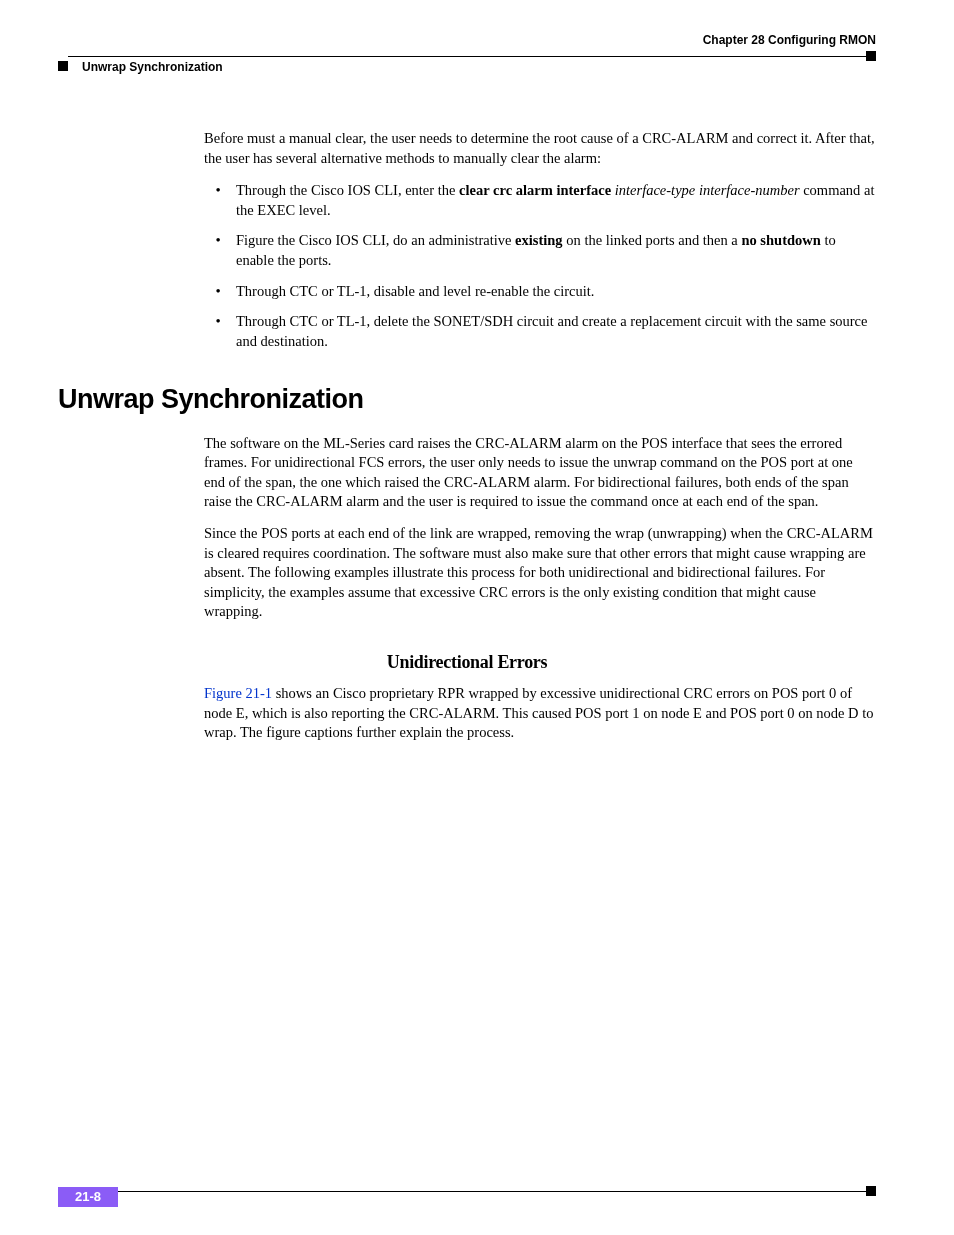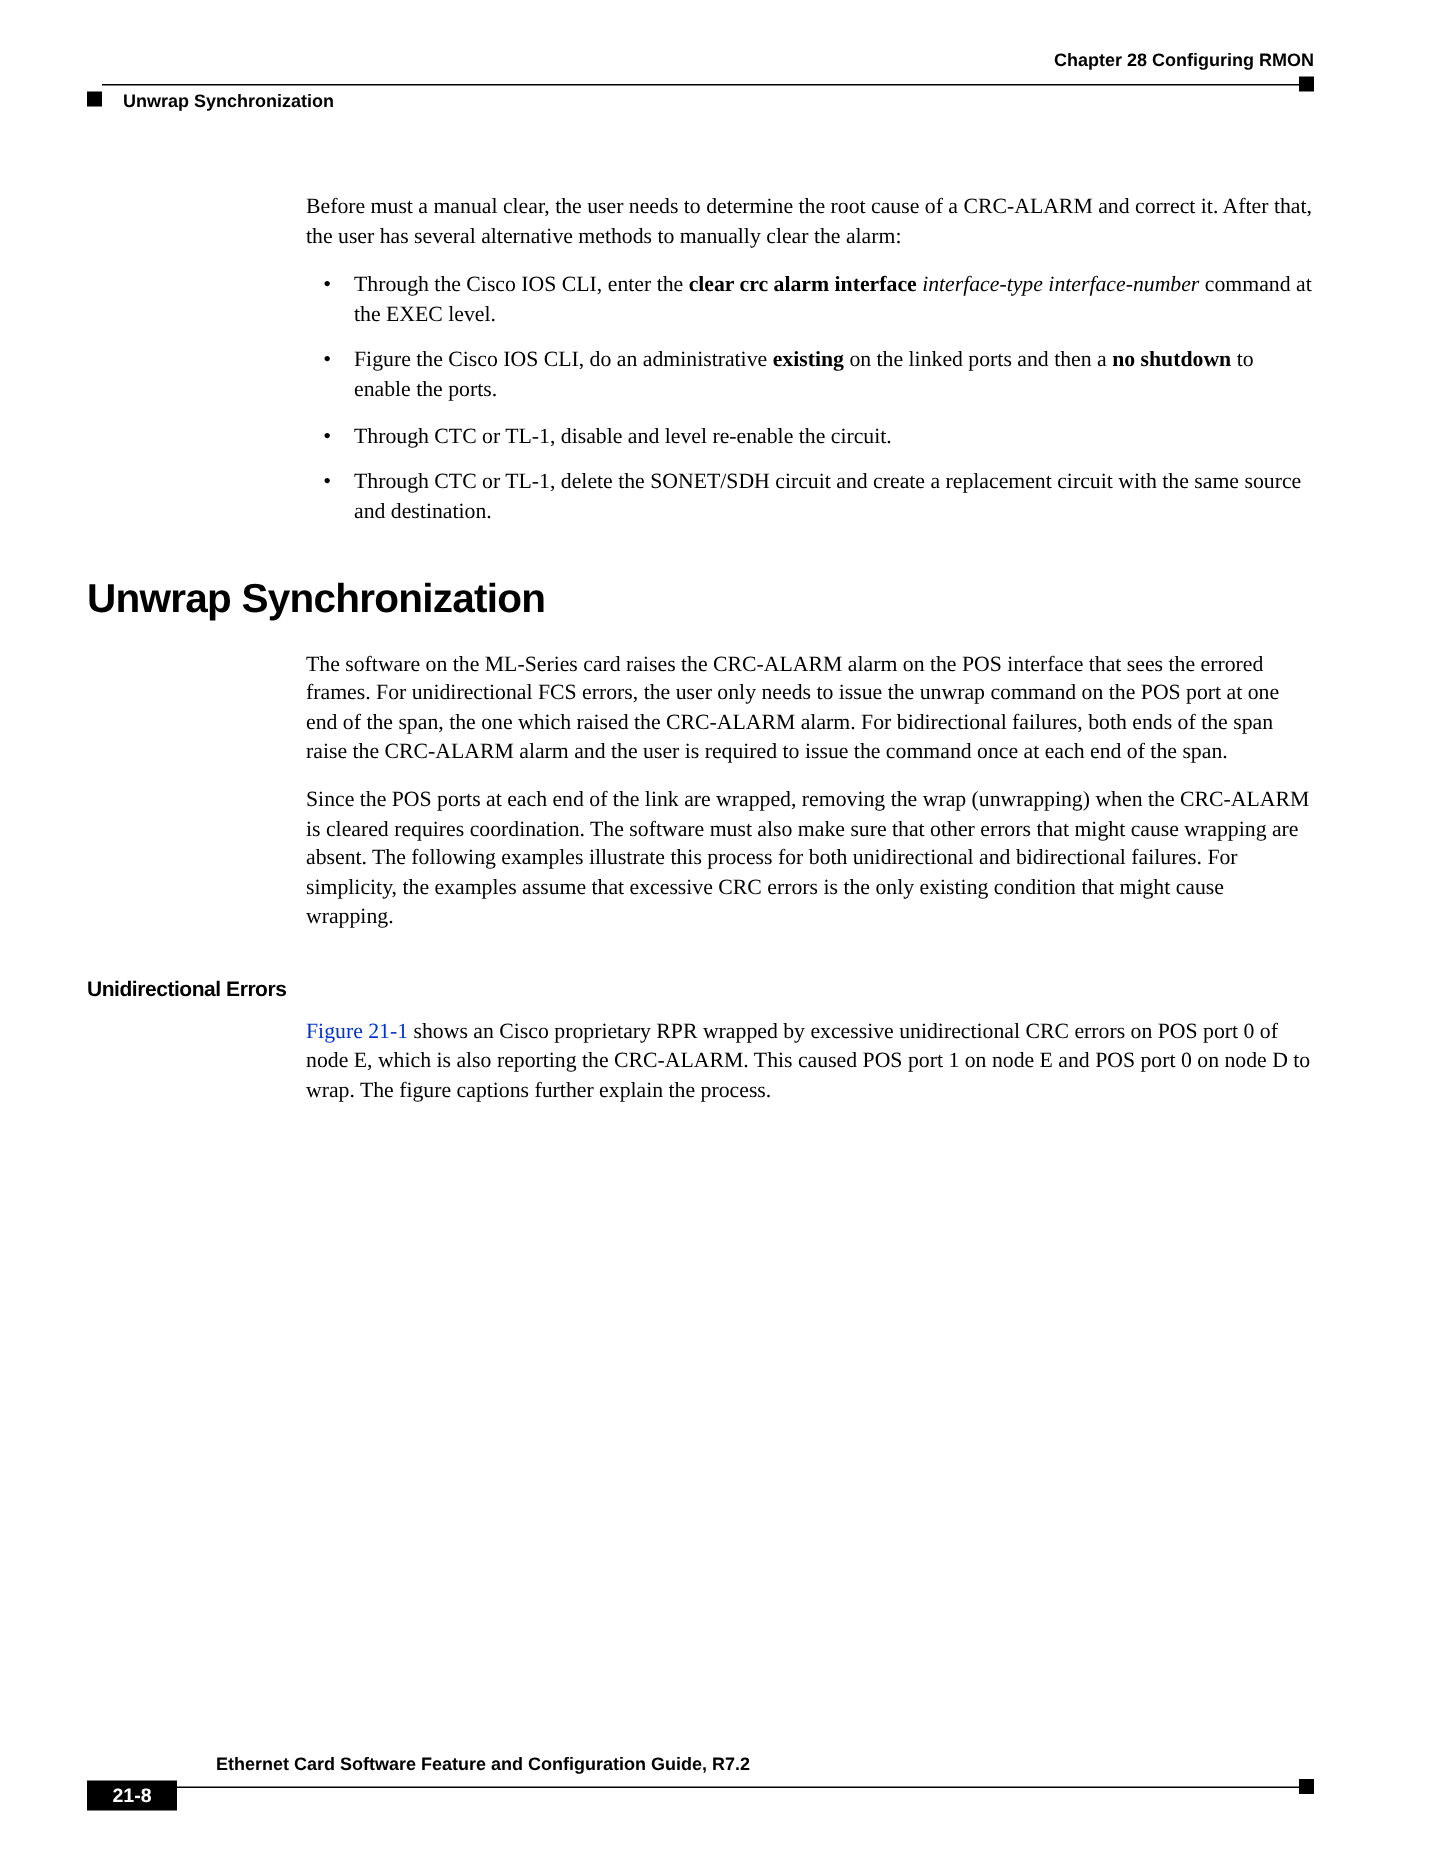--- a/index.html
+++ b/index.html
@@ -89,25 +89,26 @@
     font-size: 15px;
   }
   .h1 {
     font-family: Arial, Helvetica, sans-serif;
     font-weight: bold;
     font-size: 27px;
     margin: 30px 0 16px -146px;
     letter-spacing: -0.5px;
   }
   .h2 {
-    font-family: Liberation Sans, sans-serif;
-    font-weight: bold;
-    font-size: 14px;
+    font-family: Liberation Serif, serif;
+    font-weight: bold;
+    font-size: 18px;
     margin: 28px 0 10px -146px;
     letter-spacing: -0.3px;
+    text-align: center;
   }
   .bold { font-weight: bold; }
   .italic { font-style: italic; }
   a.link { color: #0033cc; text-decoration: none; }
   .footer {
     position: absolute;
     left: 58px;
     right: 78px;
     bottom: 36px;
   }
@@ -137,21 +138,21 @@
     font-family: Arial, Helvetica, sans-serif;
     font-weight: bold;
     font-size: 12px;
   }
   .footer-pagebar {
     position: absolute;
     left: 0;
     top: 2px;
     width: 60px;
     height: 20px;
-    background: #000000;
+    background: #8b5cf6;
     color: #fff;
     font-family: Arial, Helvetica, sans-serif;
     font-weight: bold;
     font-size: 13px;
     display: flex;
     align-items: center;
     justify-content: center;
   }
 </style>
 </head>
@@ -186,20 +187,19 @@
     <p class="para">The software on the ML-Series card raises the CRC-ALARM alarm on the POS interface that sees the errored frames. For unidirectional FCS errors, the user only needs to issue the unwrap command on the POS port at one end of the span, the one which raised the CRC-ALARM alarm. For bidirectional failures, both ends of the span raise the CRC-ALARM alarm and the user is required to issue the command once at each end of the span.</p>
     <p class="para">Since the POS ports at each end of the link are wrapped, removing the wrap (unwrapping) when the CRC-ALARM is cleared requires coordination. The software must also make sure that other errors that might cause wrapping are absent. The following examples illustrate this process for both unidirectional and bidirectional failures. For simplicity, the examples assume that excessive CRC errors is the only existing condition that might cause wrapping.</p>
 
     <div class="h2">Unidirectional Errors</div>
     <p class="para">
       <a class="link" href="#">Figure 21-1</a><span> shows an Cisco proprietary RPR  wrapped by excessive unidirectional CRC errors on POS port 0 of node E, which is also reporting the CRC-ALARM. This caused POS port 1 on node E and POS port 0 on node D to wrap. The figure captions further explain the process.</span>
     </p>
   </div>
 
   <div class="footer">
-    <div class="footer-title">Ethernet Card Software Feature and Configuration Guide, R7.2</div>
     <div class="footer-title-row">
       <div class="footer-rule"></div>
       <div class="footer-rule-box"></div>
     </div>
     <div class="footer-pagebar">21-8</div>
   </div>
 </div>
 
 </body></html>

